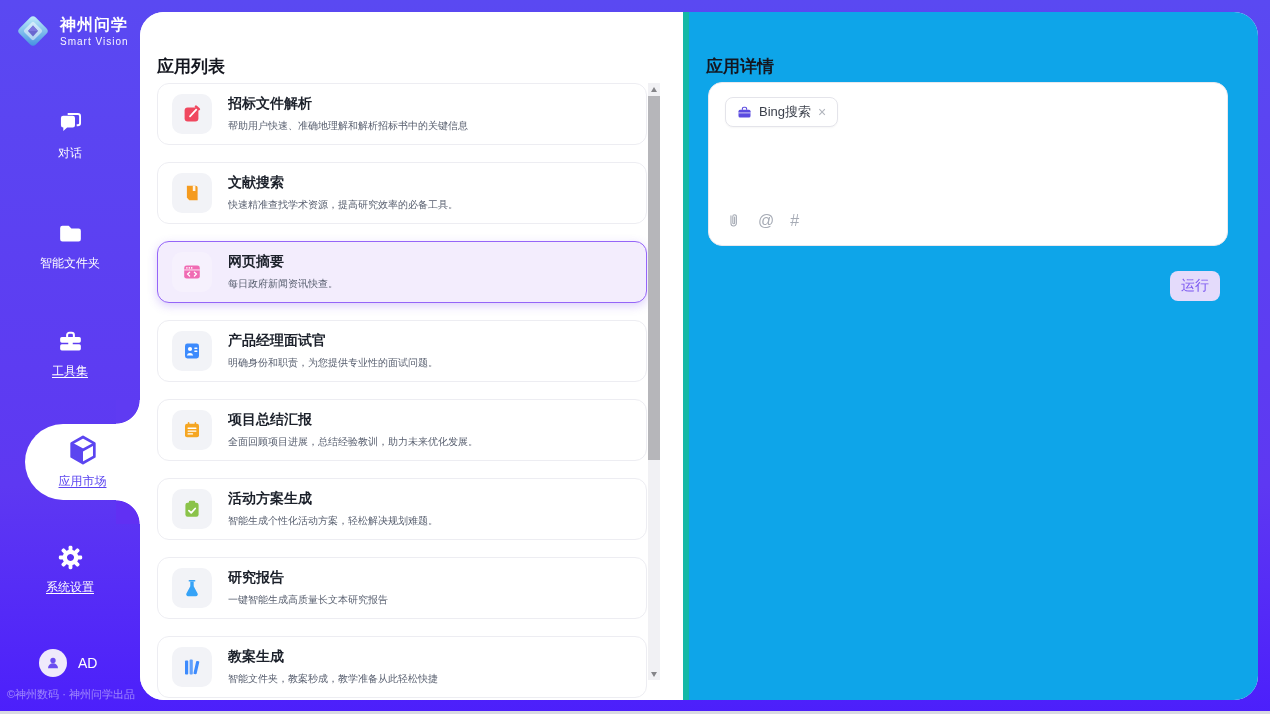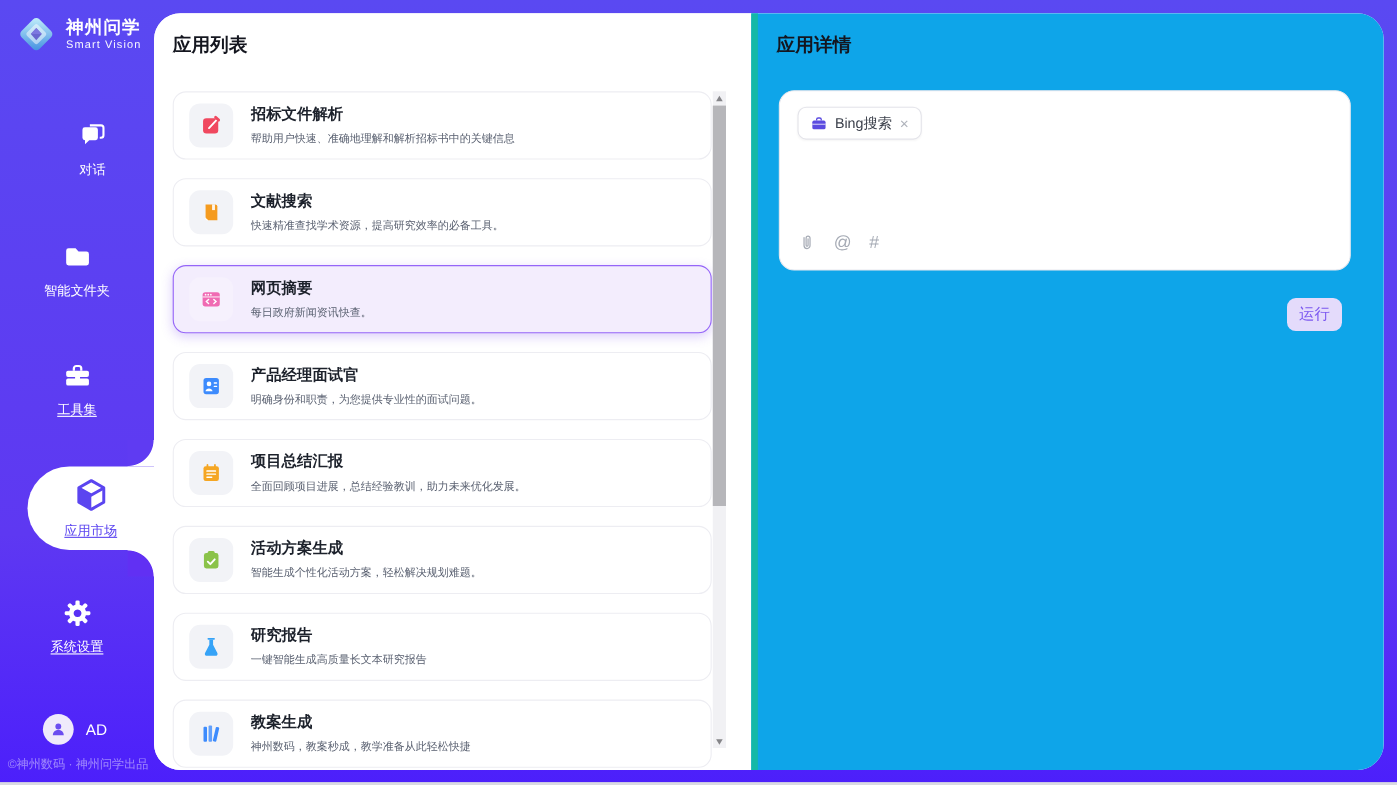--- a/index.html
+++ b/index.html
@@ -13,21 +13,21 @@
 
   
   .sidebar { position:absolute; left:0; top:0; width:140px; height:100%; color:#fff; }
   .logo { position:absolute; top:12px; left:14px; display:flex; align-items:center; gap:8px; }
   .logo-text .cn { font-size:16px; font-weight:bold; letter-spacing:1px; }
   .logo-text .en { font-size:10px; letter-spacing:1px; opacity:.95; }
   .nav-item { position:absolute; left:0; width:140px; text-align:center; cursor:pointer; }
   .nav-item .nicon { display:inline-block; }
   .nav-item .nlabel { display:block; margin-top:4px; font-size:12px; color:#fff; }
   .nav-item .nlabel.u { text-decoration:underline; text-underline-offset:2px; }
-  .nav-chat { top:110px;margin-left:14px; } .nav-folder { top:220px; } .nav-tools { top:328px; } .nav-settings { top:544px; }
+  .nav-chat { top:110px; } .nav-folder { top:220px; } .nav-tools { top:328px; } .nav-settings { top:544px; }
 
   .nav-bubble { position:absolute; top:424px; left:25px; right:0; height:76px;
     background:#fff; border-radius:38px 0 0 38px; text-align:center; padding-top:9px; cursor:pointer; }
   .nav-bubble::before { content:""; position:absolute; top:-24px; right:0; width:24px; height:24px;
     background:radial-gradient(circle 24px at 0 0,#5f3bf2 23.2px,#fff 24px); }
   .nav-bubble::after { content:""; position:absolute; bottom:-24px; right:0; width:24px; height:24px;
     background:radial-gradient(circle 24px at 0 100%,#6130f3 23.2px,#fff 24px); }
   .nav-bubble .nlabel { color:#5b45f0; margin-top:2px; font-size:12px; display:block;
     text-decoration:underline; text-underline-offset:2px; }
 
@@ -36,21 +36,21 @@
   .user-name { font-size:14px; color:#fff; }
   .side-footer { position:absolute; left:0; bottom:12px; width:140px; padding-left:7px;
     font-size:11px; color:rgba(255,255,255,.45); white-space:nowrap; }
 
   
   .content { position:absolute; left:140px; top:12px; right:12px; bottom:14px;
     border-radius:24px; background:#fff; display:flex; overflow:hidden; }
 
   
   .list-panel { position:relative; width:543px; background:#fff; flex-shrink:0; }
-  .panel-title { margin:17px 0 0 17px; font-size:17px; font-weight:bold; color:#14161f; }
+  .panel-title { margin:43px 0 0 17px; font-size:17px; font-weight:bold; color:#14161f; }
   .list-items { position:absolute; top:71px; left:17px; width:490px; }
   .app-item { display:flex; align-items:center; gap:16px; height:62px; margin-bottom:17px;
     background:#fff; border:1px solid #ededf2; border-radius:12px; padding:0 14px; cursor:pointer; }
   .app-item.selected { background:#f3edfd; border:1.5px solid #9565f8; box-shadow:0 3px 10px rgba(120,70,240,.25); }
   .app-icon { width:40px; height:40px; border-radius:10px; background:#f2f3f7; flex-shrink:0;
     display:flex; align-items:center; justify-content:center; }
   .app-item.selected .app-icon { background:#f6f1fd; }
   .app-texts { overflow:hidden; }
   .app-title { font-size:14px; font-weight:bold; color:#1c212b; margin-bottom:6px; white-space:nowrap; }
   .app-desc { font-size:10px; color:#596070; white-space:nowrap; }
@@ -290,21 +290,21 @@
       <div class="app-item">
         <span class="app-icon" style="color: rgb(61, 139, 253);">
           <svg width="20" height="20" viewBox="0 0 20 20">
               <rect x="3" y="3.6" width="3.2" height="13.8" rx=".9" fill="currentColor"></rect>
               <rect x="7.6" y="2.6" width="3.2" height="14.8" rx=".9" fill="currentColor" opacity=".8"></rect>
               <rect x="12.8" y="3.9" width="3.2" height="13.4" rx=".9" fill="currentColor" transform="rotate(13 14.4 10.6)"></rect>
             </svg>
         </span>
         <div class="app-texts">
           <div class="app-title">教案生成</div>
-          <div class="app-desc">神州数码，教案秒成，教学准备从此轻松快捷</div>
+          <div class="app-desc">智能文件夹，教案秒成，教学准备从此轻松快捷</div>
         </div>
       </div>
 
     </div>
 
     <div class="scrollbar">
       <div class="sb-btn sb-up">
           <span class="tri-up"></span>
         </div>
       <div class="sb-thumb"></div>

